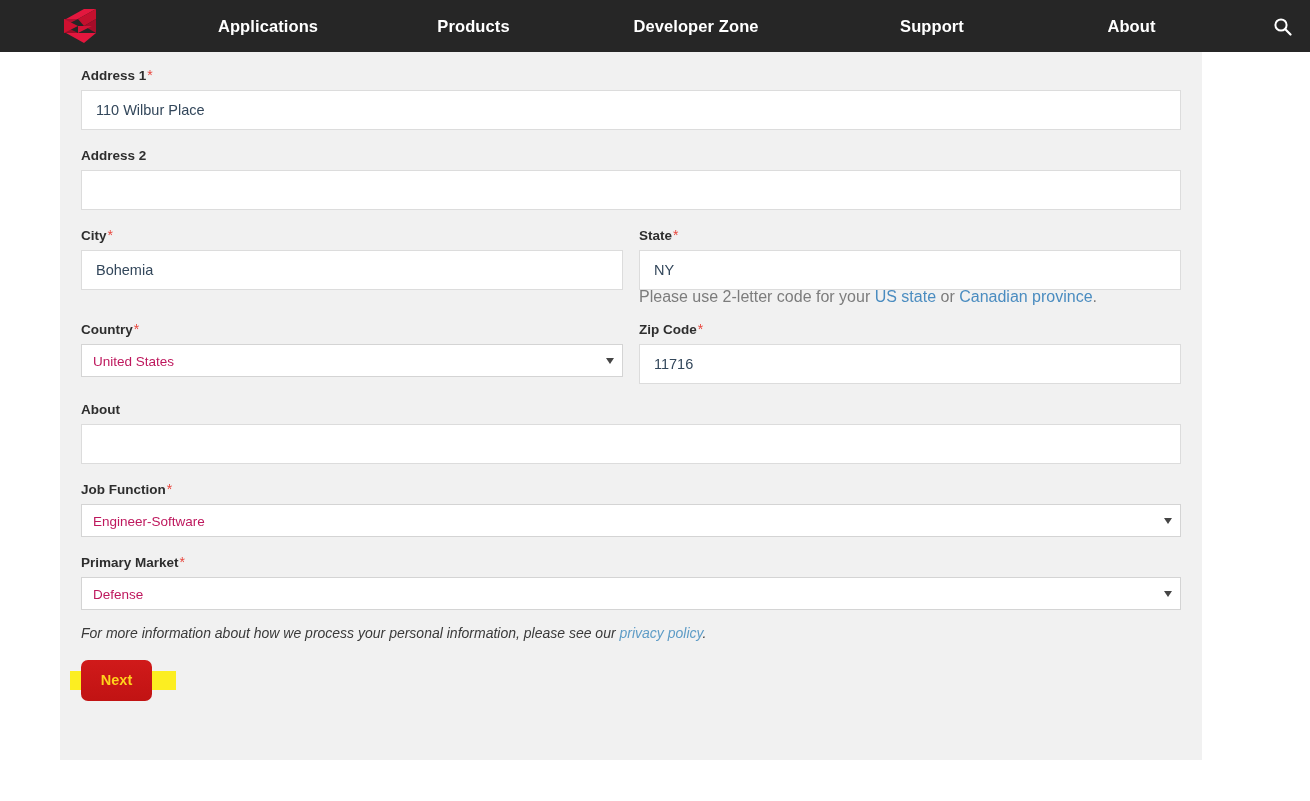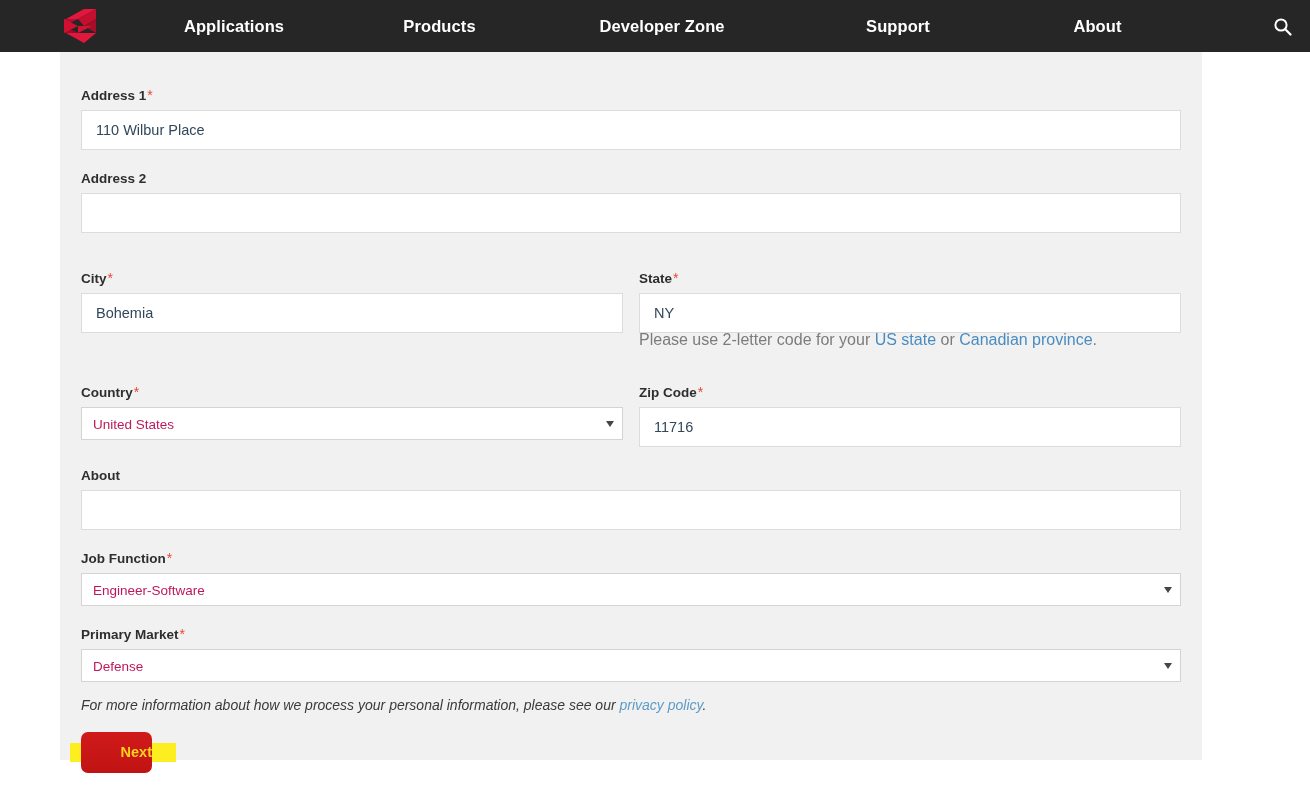--- a/index.html
+++ b/index.html
@@ -18,20 +18,21 @@
 
   
   .topnav {
     position: absolute;
     top: 0; left: 0;
     width: 1310px;
     height: 52px;
     background: #262626;
     display: flex;
     align-items: center;
+    gap: 34px;
   }
   .logo {
     width: 60px;
     margin-left: 48px;
     margin-right: 28px;
     display: flex;
     align-items: center;
     justify-content: center;
     cursor: pointer;
   }
@@ -80,21 +81,20 @@
     padding: 15px 21px 0 21px;
   }
 
   .field-label {
     font-size: 13.5px;
     color: #2e2e2e;
     font-weight: bold;
     margin-bottom: 6px;
     line-height: 16px;
     display: block;
-    margin-top: 20px;
   }
   .req {
     color: #e8453c;
     font-weight: normal;
     font-size: 14px;
     padding-left: 1px;
   }
 
   .txt-input {
     width: 100%;
@@ -203,21 +203,21 @@
     border: none;
     border-radius: 7px;
     font-family: "Liberation Sans", sans-serif;
     font-size: 14.5px;
     font-weight: bold;
     width: 71px;
     height: 41px;
     cursor: pointer;
     padding: 0;
     line-height: 41px;
-    text-align: right;
+    text-align: center;
   }
 </style>
 </head>
 <body>
 
 <div class="topnav">
 
   <div class="logo">
     <svg width="40" height="38" viewBox="0 0 40 38" aria-hidden="true">
       <polygon points="26,2 38,2 20,12 8,12" fill="#e3173e"></polygon>

